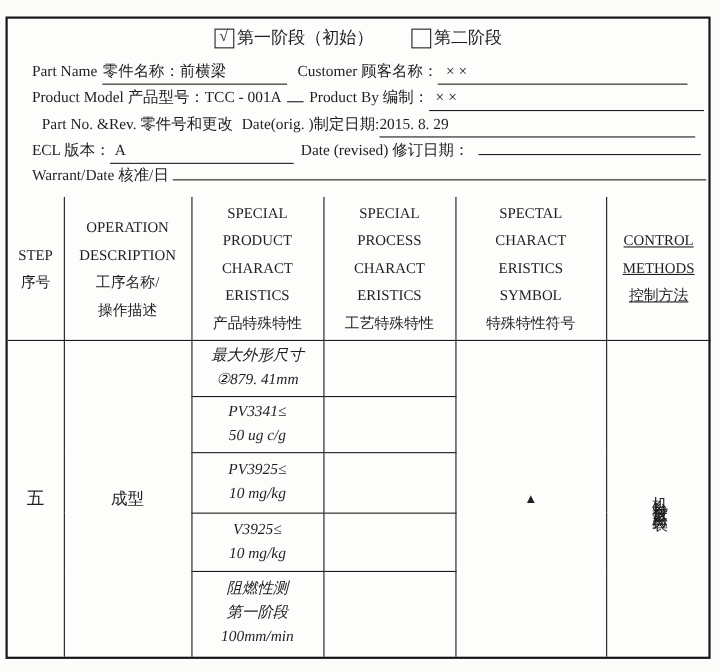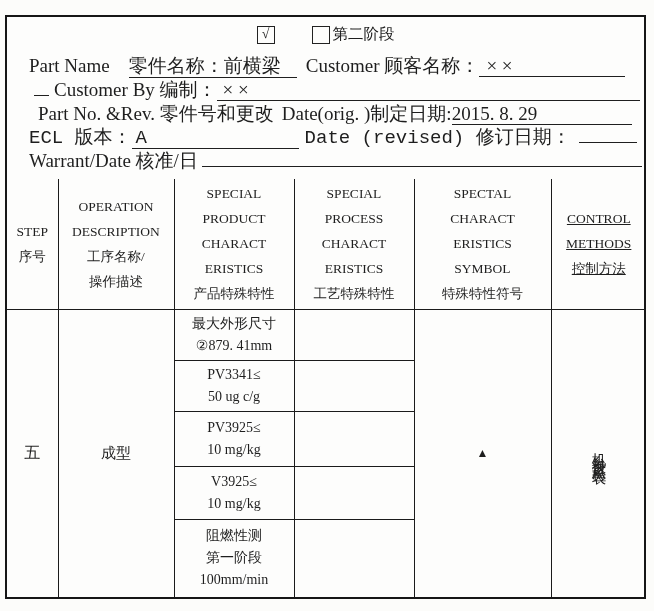--- a/index.html
+++ b/index.html
@@ -20,81 +20,83 @@
   }
   .cb {
     width:16px; height:16px; border:1.5px solid #222; background:#fdfdfc;
     display:inline-flex; align-items:center; justify-content:center;
     margin-right:3px; box-sizing:content-box;
   }
   .cb .check { font-size:14px; line-height:1; transform:translateY(-1px); }
   .cb2 { margin-left:34px; }
   .iline {
     position:absolute; display:flex; align-items:baseline;
-    font-size:19px; line-height:20px; white-space:pre;
+    font-size:14px; line-height:20px; white-space:pre;
   }
   .ul { border-bottom:1.4px solid #1f1f1f; }
   .grow { flex:1 1 auto; }
   
   .grid {
     position:absolute; left:0; right:0; bottom:0;
     border-collapse:collapse; table-layout:fixed; width:100%;
   }
   .grid th, .grid td {
     border:1.5px solid #1b1b1b; padding:0; text-align:center;
     vertical-align:middle; font-weight:normal; overflow:hidden;
   }
   .grid th { border-top:none; }
   .bl0 { border-left:none !important; }
   .br0 { border-right:none !important;text-decoration:underline; }
   .bb0 { border-bottom:none !important; }
   .hlines div { font-size:13.5px; line-height:25px; }
-  .plines div { font-size:14px; line-height:22px; }
+  .plines div { font-size:14px; line-height:22px;font-style:italic; }
   .step-cell { font-size:16px; }
   .op-cell { font-size:15px; }
   .sym-cell { font-size:12px; }
   .vtext {
     writing-mode:vertical-rl; text-orientation:upright;
     display:inline-block; font-size:14.5px; letter-spacing:3px; line-height:1.15;
   }
 </style>
 </head>
 <body>
 
 <div class="page">
   <div class="form">
 
     <div class="phase-row">
       <span class="cb">
           <span class="check">√</span>
         </span>
+      <span>第一阶段（初始）</span>
       <span class="cb cb2"></span>
       <span>第二阶段</span>
     </div>
 
     <div class="iline" style="top:39px; left:22px; right:19px;">
       <span>Part Name</span>
-      <span class="ul" style="width:168px; margin-left:19px;font-family:Liberation Mono, monospace;">零件名称：前横梁</span>
+      <span class="ul" style="width:168px; margin-left:5px;font-family:Liberation Mono, monospace;">零件名称：前横梁</span>
       <span style="margin-left:9px;">Customer 顾客名称：</span>
       <span class="ul grow" style="padding-left:7px;">× ×</span>
     </div>
 
     <div class="iline" style="top:63px; left:22px; right:4px;">
+      <span>Product Model 产品型号：TCC - 001A</span>
       <span class="ul" style="width:15px; margin:0 5px;"></span>
-      <span>Customer By 编制：</span>
+      <span>Product By 编制：</span>
       <span class="ul grow" style="padding-left:6px;">× ×</span>
     </div>
 
     <div class="iline" style="top:87px; left:31px; right:12px;">
       <span>Part No. &amp;Rev. 零件号和更改</span>
       <span style="margin-left:8px;">Date(orig. )制定日期:</span>
       <span class="ul grow">2015. 8. 29</span>
     </div>
 
-    <div class="iline" style="top:111px; left:22px; right:7px;font-family:Liberation Mono, monospace;">
+    <div class="iline" style="top:111px; left:22px; right:7px;">
       <span>ECL 版本：</span>
       <span class="ul" style="width:163px; padding-left:4px;">A</span>
       <span style="margin-left:6px;">Date (revised) 修订日期：</span>
       <span class="ul grow" style="margin-left:8px;"></span>
     </div>
 
     <div class="iline" style="top:134px; left:22px; right:2px;">
       <span>Warrant/Date 核准/日</span>
       <span class="ul grow" style="margin-left:4px;"></span>
     </div>

